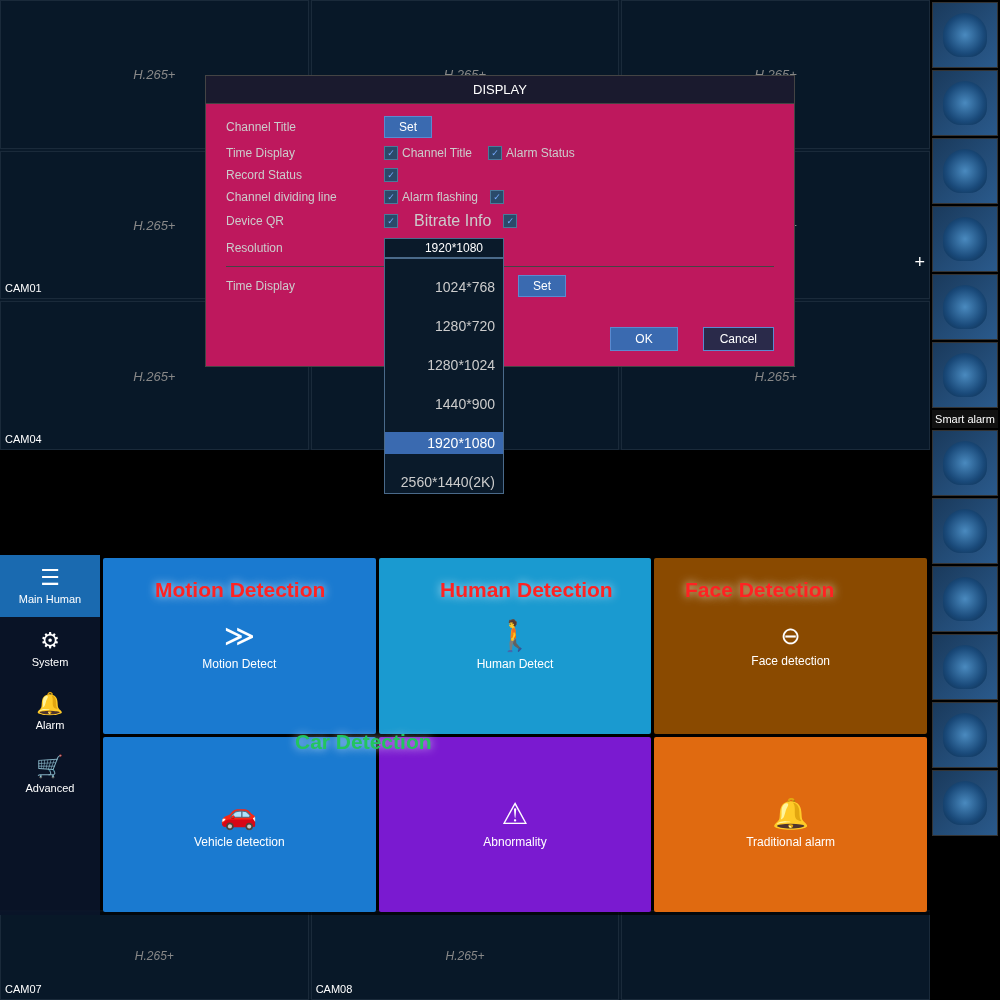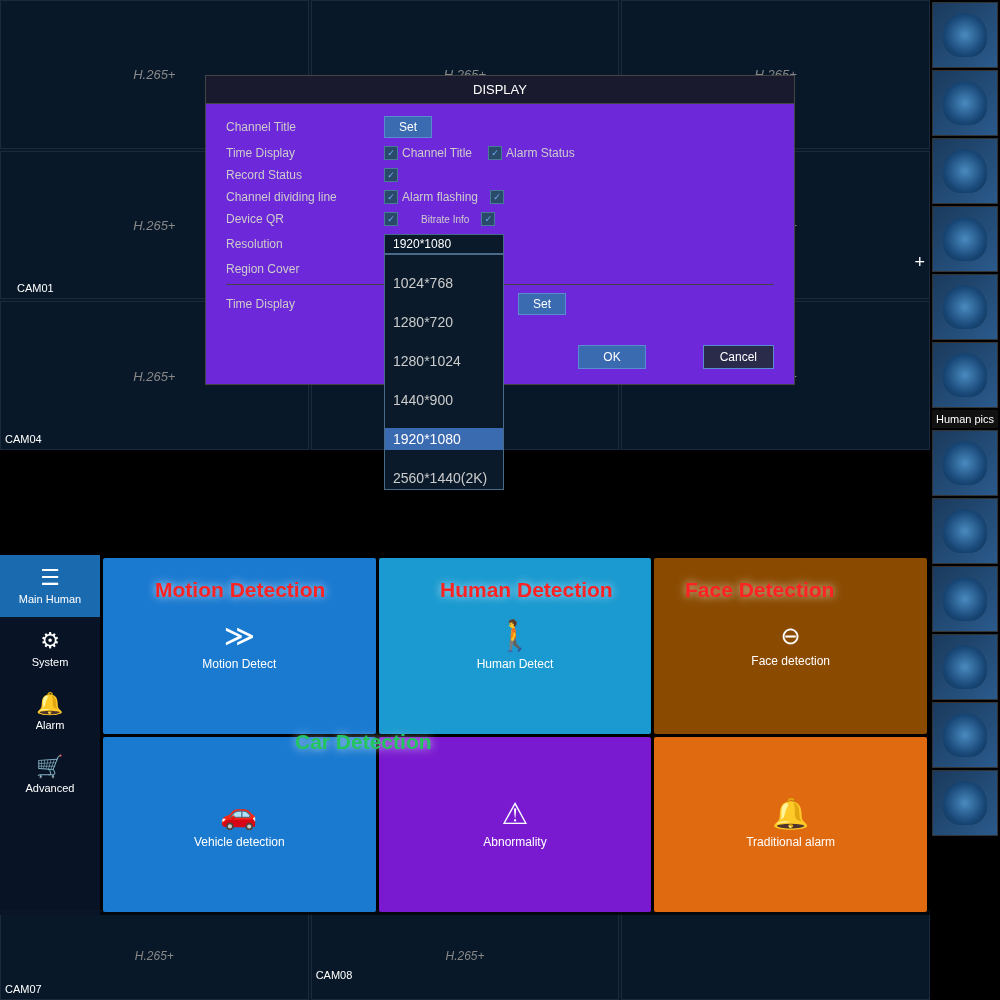--- a/index.html
+++ b/index.html
@@ -42,21 +42,21 @@
       background: radial-gradient(ellipse, #4a8abf 0%, #1a4a7a 60%, #0a2a4a 100%);
       border-radius: 50% 50% 40% 40%;
     }
 
     
     .dialog {
       position: absolute;
       top: 75px;
       left: 205px;
       width: 590px;
-      background: #6d28d9;
+      background: #be185d;
       border: 1px solid #444;
       z-index: 100;
       color: #ccc;
       font-size: 13px;
     }
 
     .dialog-title {
       text-align: center;
       padding: 6px;
       color: #fff;
@@ -122,20 +122,21 @@
 
     .slider-fill {
       height: 100%;
       background: #3a6ab0;
       width: 100%;
     }
 
     .resolution-select {
       position: relative;
       display: inline-block;
+      text-align: right;
     }
 
     .res-display {
       background: #0a1a2a;
       border: 1px solid #4a6a8a;
       color: #fff;
       font-size: 12px;
       padding: 2px 20px 2px 8px;
       cursor: pointer;
       min-width: 120px;
@@ -306,21 +307,21 @@
     <span class="h265">H.265+</span>
   </div>
   <div style="background:#081828;position:relative;border:1px solid #1a2a3a;">
     <span class="h265">H.265+</span>
   </div>
   <div style="background:#081828;position:relative;border:1px solid #1a2a3a;">
     <span class="h265">H.265+</span>
   </div>
 
   <div style="background:#081828;position:relative;border:1px solid #1a2a3a;">
-    <span style="position:absolute;bottom:4px;left:16px;color:#fff;font-size:11px;">CAM01</span>
+    <span style="position:absolute;bottom:4px;left:4px;color:#fff;font-size:11px;">CAM01</span>
     <span class="h265">H.265+</span>
   </div>
   <div style="background:#081828;position:relative;border:1px solid #1a2a3a;">
     <span class="h265">H.265+</span>
   </div>
   <div style="background:#081828;position:relative;border:1px solid #1a2a3a;">
     <span class="h265">H.265+</span>
   </div>
 
   <div style="background:#081828;position:relative;border:1px solid #1a2a3a;">
@@ -334,37 +335,37 @@
     <span class="h265">H.265+</span>
   </div>
 </div>
 
 <div style="position:absolute;top:910px;left:0;width:930px;height:90px;background:#0a1a2a;display:grid;grid-template-columns:repeat(3,1fr);gap:2px;border-top:1px solid #333;">
   <div style="background:#081828;position:relative;border:1px solid #1a2a3a;">
     <span style="position:absolute;bottom:4px;left:4px;color:#fff;font-size:11px;">CAM07</span>
     <span style="position:absolute;top:50%;left:50%;transform:translate(-50%,-50%);color:#888;font-size:12px;font-style:italic;">H.265+</span>
   </div>
   <div style="background:#081828;position:relative;border:1px solid #1a2a3a;">
-    <span style="position:absolute;bottom:18px;left:4px;color:#fff;font-size:11px;">CAM08</span>
+    <span style="position:absolute;bottom:4px;left:4px;color:#fff;font-size:11px;">CAM08</span>
     <span style="position:absolute;top:50%;left:50%;transform:translate(-50%,-50%);color:#888;font-size:12px;font-style:italic;">H.265+</span>
   </div>
   <div style="background:#081828;position:relative;border:1px solid #1a2a3a;"></div>
 </div>
 
 <div class="plus-btn plus-top">+</div>
 <div class="plus-btn plus-mid">+</div>
 
 <div class="right-strip">
   <div class="thumb"></div>
   <div class="thumb"></div>
   <div class="thumb"></div>
   <div class="thumb"></div>
   <div class="thumb"></div>
   <div class="thumb"></div>
-  <div style="color:#fff;font-size:11px;text-align:center;padding:3px 0;background:#111;">Human pics</div>
+  <div style="color:#fff;font-size:11px;text-align:center;padding:3px 0;background:#111;">Smart alarm</div>
   <div class="thumb"></div>
   <div class="thumb"></div>
   <div class="thumb"></div>
   <div class="thumb"></div>
   <div class="thumb"></div>
   <div class="thumb"></div>
 </div>
 
 <div class="dialog">
   <div class="dialog-title">DISPLAY</div>
@@ -403,21 +404,21 @@
       <div class="checkbox-item" style="margin-left:4px;">
         <div class="cb">✓</div>
       </div>
     </div>
 
     <div class="dialog-row">
       <span class="dialog-label">Device QR</span>
       <div class="checkbox-item">
         <div class="cb">✓</div>
       </div>
-      <span style="margin-left:15px;font-size:10px;color:#ccc;">Bitrate Info</span>
+      <span style="margin-left:8px;font-size:16px;color:#ccc;">Bitrate Info</span>
       <div class="checkbox-item" style="margin-left:4px;">
         <div class="cb">✓</div>
       </div>
     </div>
 
 
     <div class="dialog-row" style="position:relative;">
       <span class="dialog-label">Resolution</span>
       <div class="resolution-select">
         <div class="res-display">1920*1080</div>
@@ -426,42 +427,39 @@
           <div class="res-option">1280*720</div>
           <div class="res-option">1280*1024</div>
           <div class="res-option">1440*900</div>
           <div class="res-option selected">1920*1080</div>
           <div class="res-option">2560*1440(2K)</div>
         </div>
       </div>
     </div>
 
 
-    <div class="dialog-row">
-      <span class="dialog-label">Region Cover</span>
-    </div>
 
     <hr class="divider-line">
 
     <div class="dialog-row">
       <span class="dialog-label">Time Display</span>
       <div class="checkbox-item">
         <div class="cb">✓</div>
         <span>Channel Title</span>
       </div>
       <div class="checkbox-item" style="margin-left:8px;">
         <div class="cb">✓</div>
       </div>
       <button class="btn-blue" style="margin-left:8px;">Set</button>
     </div>
   </div>
 
   <div class="dialog-footer">
     <button class="btn-blue" style="padding:4px 24px;">OK</button>
-    <button class="btn-blue" style="padding:4px 16px;background:#2a2a4a;margin-left:32px;">Cancel</button>
+    <button class="btn-blue" style="padding:4px 16px;background:#2a2a4a;">Cancel</button>
   </div>
 </div>
 
 <div style="position:absolute;top:555px;left:0;width:930px;height:360px;z-index:50;display:flex;">
 
   <div style="width:100px;background:rgba(10,20,40,0.95);display:flex;flex-direction:column;gap:1px;">
     <div class="sidebar-item active">
       <span class="sidebar-icon">☰</span>
       <span>Main Human</span>
     </div>

